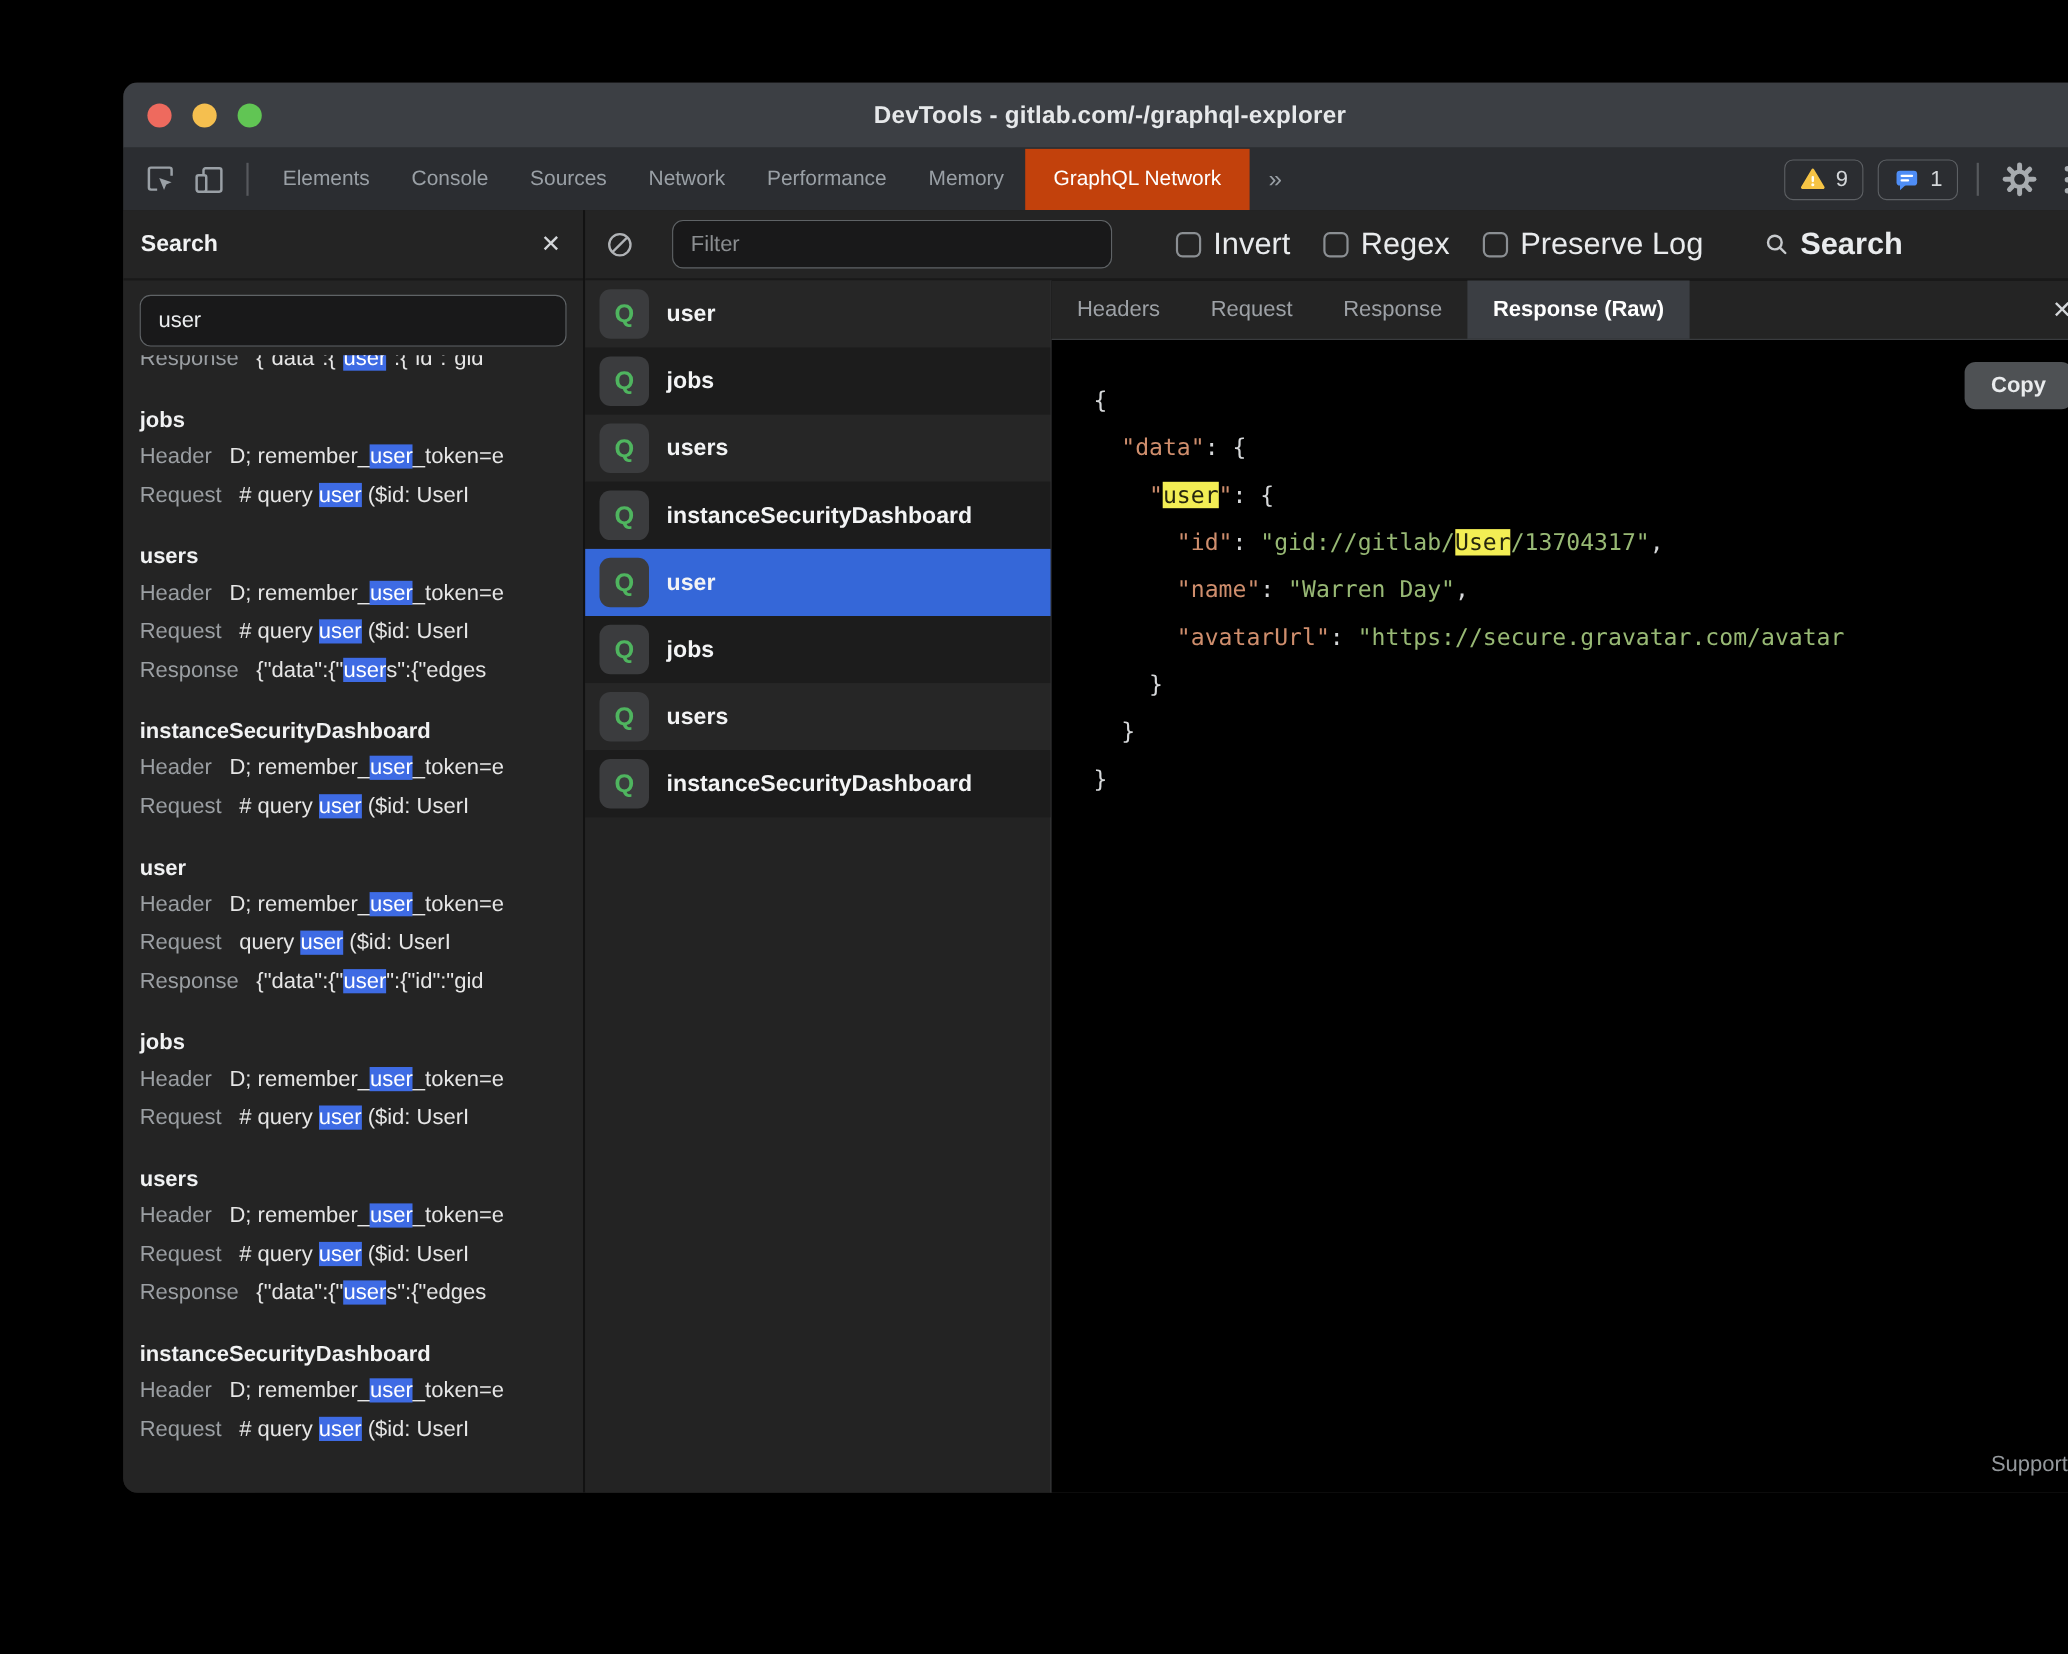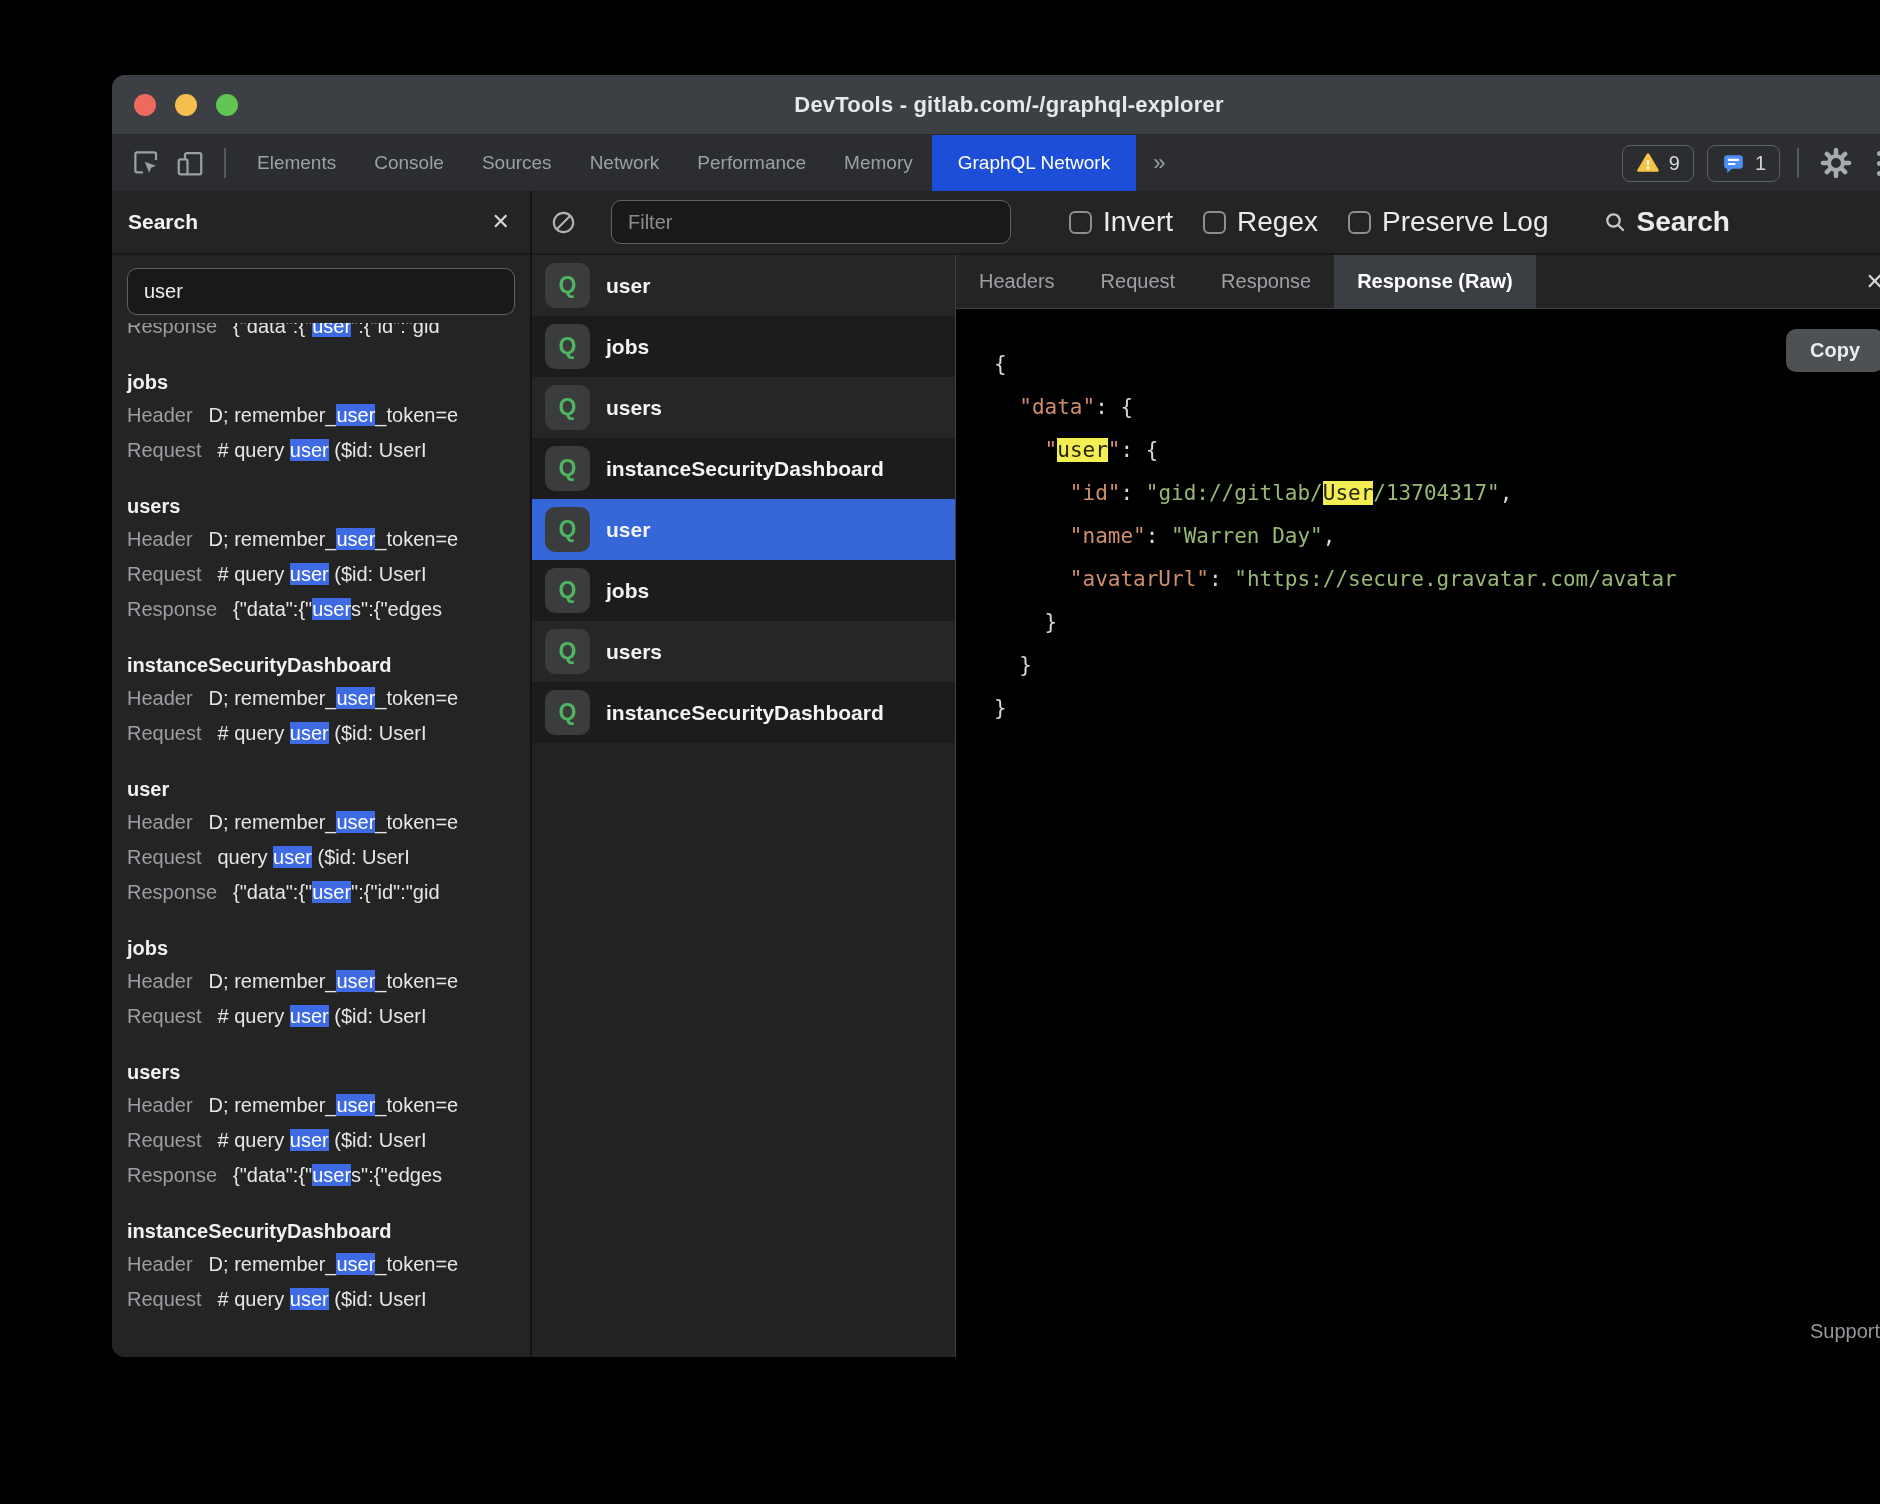--- a/index.html
+++ b/index.html
@@ -14,21 +14,21 @@
   .lights { position:absolute; left:22px; top:0; height:100%; display:flex; align-items:center; gap:19px; }
   .light { width:22px; height:22px; border-radius:50%; }
   .light.red{ background:#ee6a5e; } .light.yellow{ background:#f5bf4f; } .light.green{ background:#61c554; }
   .title { font-size:22px; font-weight:700; color:#e6e8ea; letter-spacing:.2px; }
 
   
   .tabbar { height:56px; background:#2b2d31; display:flex; align-items:stretch; padding-left:12px; }
   .ticon { width:44px; display:flex; align-items:center; justify-content:center; }
   .vsep { width:2px; height:30px; background:#56595d; align-self:center; margin:0 12px; }
   .tab { display:flex; align-items:center; padding:0 19px; font-size:19px; color:#9aa0a6; white-space:nowrap; }
-  .tab.active { background:#1d4ed8; color:#fff; padding:4px 26px; }
+  .tab.active { background:#c2410c; color:#fff; padding:4px 26px; }
   .chev { display:flex; align-items:center; padding:0 17px; font-size:22px; color:#9aa0a6; }
   .right-cluster { margin-left:auto; display:flex; align-items:center; gap:13px; margin-right:16px; }
   .badge { display:flex; align-items:center; gap:9px; border:1.5px solid #5d6064; border-radius:8px;
            height:37px; padding:0 13px; font-size:20px; color:#d3d6d9; }
   .kebab { display:flex; flex-direction:column; gap:5px; padding:0 8px; }
   .kebab i { width:5px; height:5px; border-radius:50%; background:#a7abaf; }
 
   
   .content { display:flex; height:1166px; }
 

